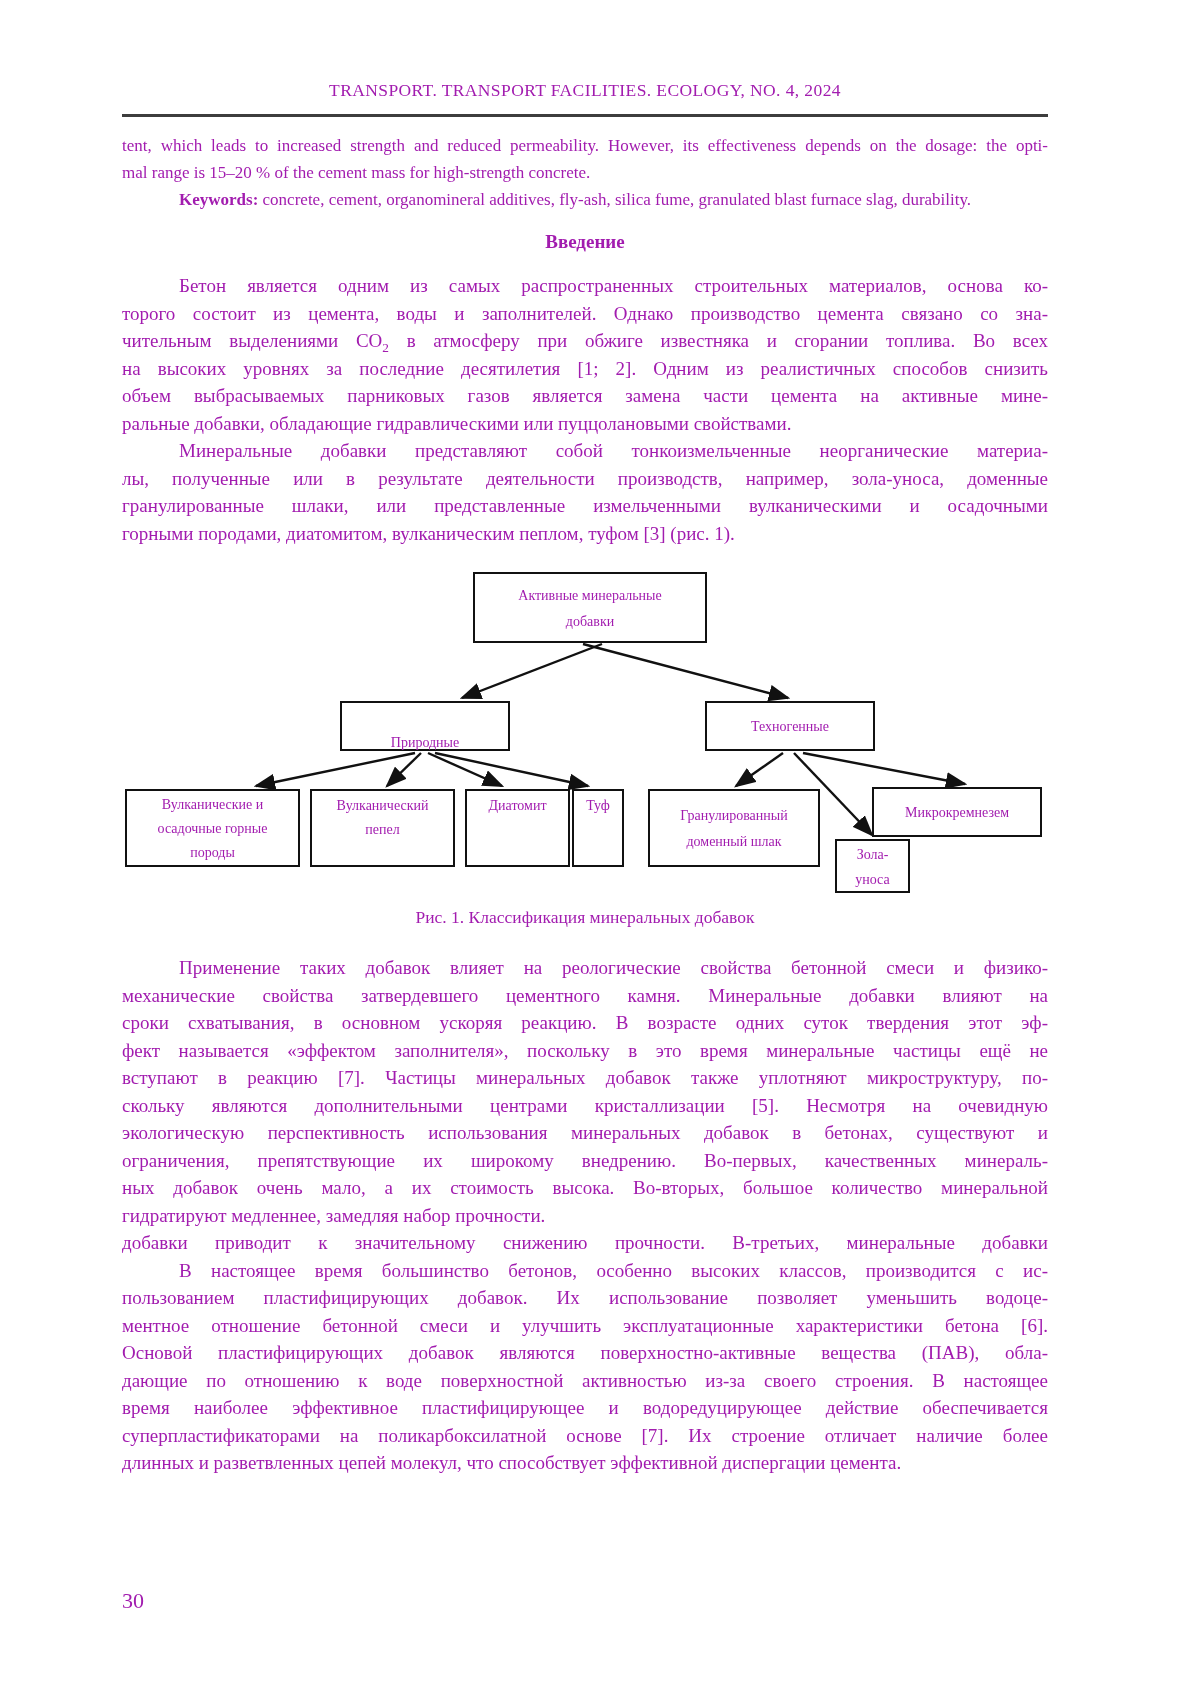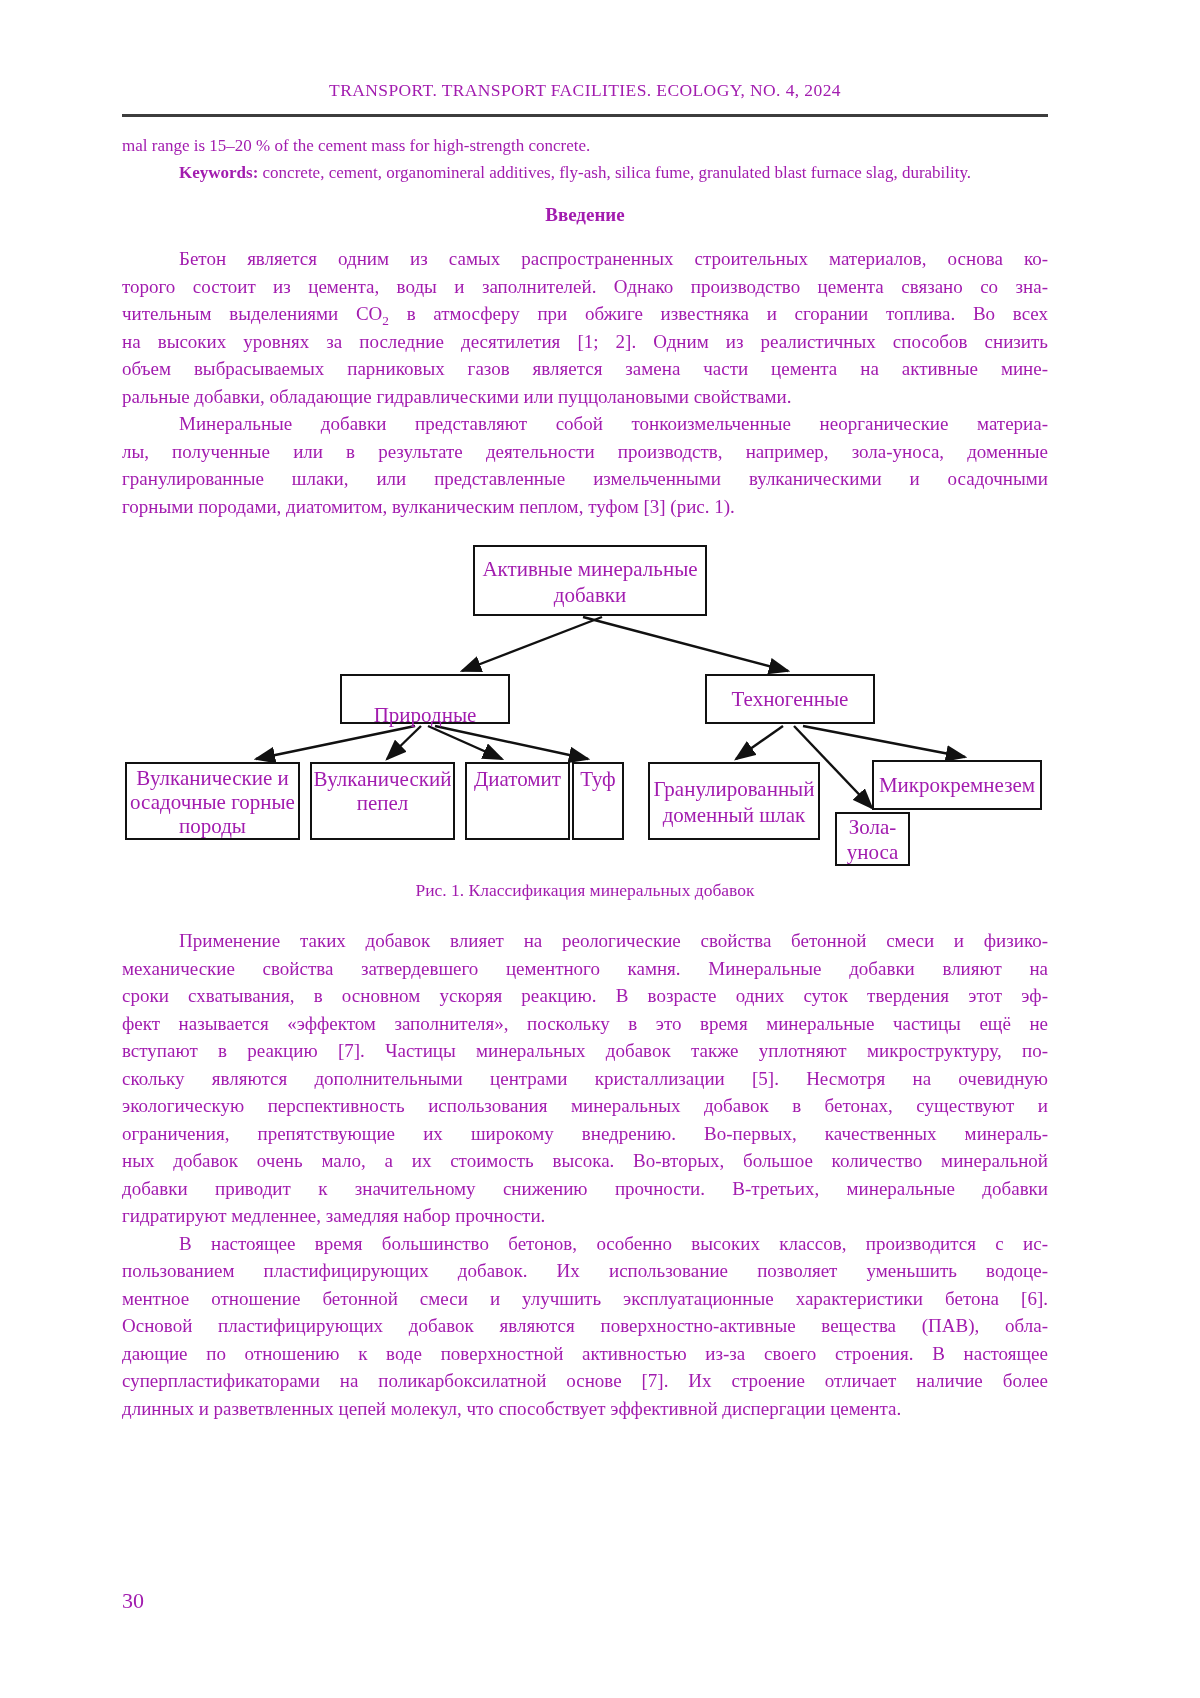--- a/index.html
+++ b/index.html
@@ -37,38 +37,39 @@
   .para .line.last{text-align-last:left;}
   sub{font-size:0.7em;line-height:0;}
   .figure{position:relative;margin-top:20px;height:332px;}
   .figure svg{position:absolute;left:0;top:0;}
   .fnode{
     position:absolute;
     border:2px solid #111;
     background:#fff;
     box-sizing:border-box;
     text-align:center;
-    font-size:21px;
+    font-size:14px;
   }
   .fnode .nline{line-height:25px;}
   .caption{margin-top:8px;text-align:center;font-size:17.5px;}
   .page-number{position:absolute;left:0;top:1588px;font-size:22px;}
 </style>
 </head>
 <body>
 
 <div class="page">
   <div class="content">
 
     <div class="journal-header">TRANSPORT. TRANSPORT FACILITIES. ECOLOGY, NO. 4, 2024</div>
 
     <div class="rule"></div>
 
     <div class="abstract para-host">
         <div class="para">
+          <div class="line">tent, which leads to increased strength and reduced permeability. However, its effectiveness depends on the dosage: the opti-</div>
           <div class="line last">mal range is 15–20 % of the cement mass for high-strength concrete.</div>
         </div>
       </div>
 
     <div class="kw-line"><b>Keywords:</b><span> concrete, cement, organomineral additives, fly-ash, silica fume, granulated blast furnace slag, durability.</span></div>
 
     <div class="section-heading">Введение</div>
 
     <div class="body-text mt-body para-host">
         <div class="para">
@@ -150,29 +151,30 @@
         <div class="para">
           <div class="line first">Применение таких добавок влияет на реологические свойства бетонной смеси и физико-</div>
           <div class="line">механические свойства затвердевшего цементного камня. Минеральные добавки влияют на</div>
           <div class="line">сроки схватывания, в основном ускоряя реакцию. В возрасте одних суток твердения этот эф-</div>
           <div class="line">фект называется «эффектом заполнителя», поскольку в это время минеральные частицы ещё не</div>
           <div class="line">вступают в реакцию [7]. Частицы минеральных добавок также уплотняют микроструктуру, по-</div>
           <div class="line">скольку являются дополнительными центрами кристаллизации [5]. Несмотря на очевидную</div>
           <div class="line">экологическую перспективность использования минеральных добавок в бетонах, существуют и</div>
           <div class="line">ограничения, препятствующие их широкому внедрению. Во-первых, качественных минераль-</div>
           <div class="line">ных добавок очень мало, а их стоимость высока. Во-вторых, большое количество минеральной</div>
+          <div class="line last">гидратируют медленнее, замедляя набор прочности.</div>
           <div class="line">добавки приводит к значительному снижению прочности. В-третьих, минеральные добавки</div>
-          <div class="line last">гидратируют медленнее, замедляя набор прочности.</div>
         </div>
         <div class="para">
           <div class="line first">В настоящее время большинство бетонов, особенно высоких классов, производится с ис-</div>
           <div class="line">пользованием пластифицирующих добавок. Их использование позволяет уменьшить водоце-</div>
           <div class="line">ментное отношение бетонной смеси и улучшить эксплуатационные характеристики бетона [6].</div>
           <div class="line">Основой пластифицирующих добавок являются поверхностно-активные вещества (ПАВ), обла-</div>
           <div class="line">дающие по отношению к воде поверхностной активностью из-за своего строения. В настоящее</div>
+          <div class="line">время наиболее эффективное пластифицирующее и водоредуцирующее действие обеспечивается</div>
           <div class="line">суперпластификаторами на поликарбоксилатной основе [7]. Их строение отличает наличие более</div>
           <div class="line last">длинных и разветвленных цепей молекул, что способствует эффективной диспергации цемента.</div>
         </div>
       </div>
 
     <div class="page-number">30</div>
   </div>
 </div>
 
 </body></html>

